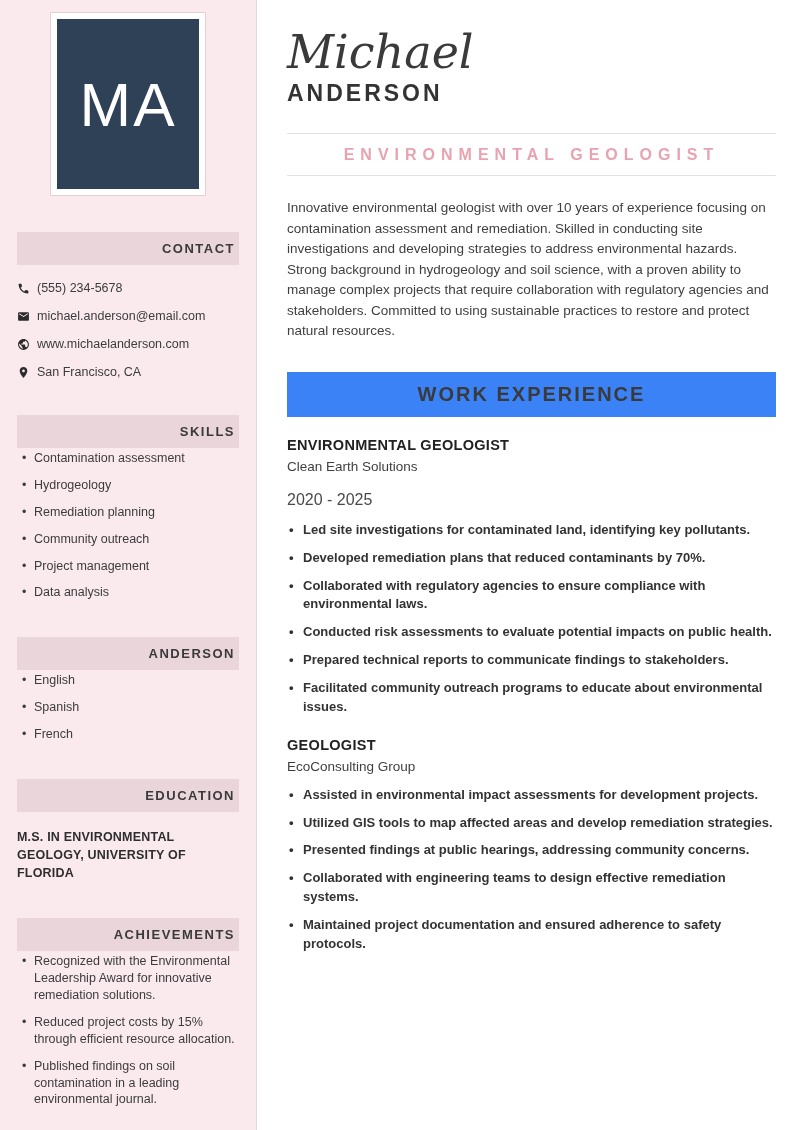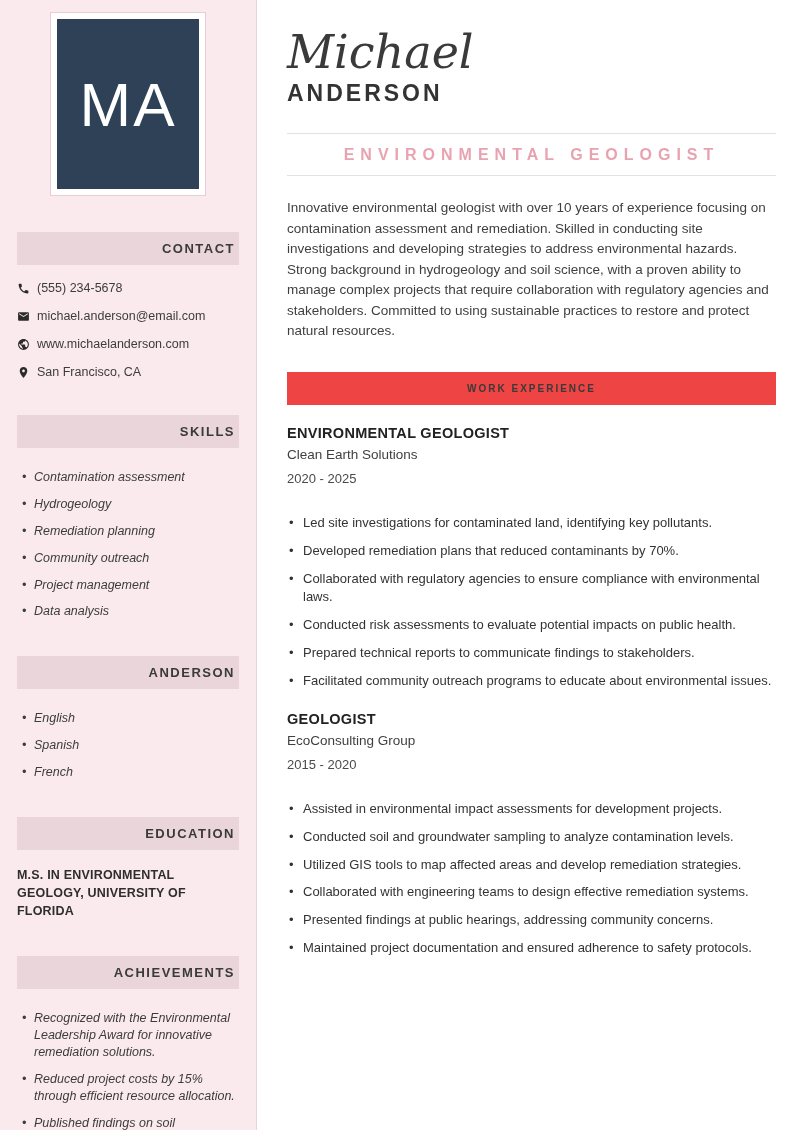--- a/index.html
+++ b/index.html
@@ -37,21 +37,21 @@
     text-align:right; padding:9px 4px;
     font-weight:bold; font-size:13px; letter-spacing:1.5px; color:#3a3a3a;
   }
   .contact-list { margin:16px 15px 0 17px; }
   .contact-item {
     display:flex; align-items:flex-start; gap:7px;
     margin-bottom:14px; font-size:12.5px; color:#3c3c3c;
   }
   .contact-icon { flex-shrink:0; width:13px; height:13px; margin-top:1px; }
   .contact-icon svg { width:13px; height:13px; fill:#2b2b2b; display:block; }
-  .side-list { margin:21px 15px 0 22px; list-style:none;font-style:italic; }
+  .side-list { margin:2px 15px 0 22px; list-style:none; }
   .side-list li {
     font-size:12.5px; margin-bottom:10px; padding-left:12px;
     position:relative; color:#3c3c3c; line-height:1.35;
   }
   .side-list li::before { content:"\2022"; position:absolute; left:0; color:#3c3c3c; }
   .education-text {
     margin:16px 17px 0 17px; font-weight:bold; font-size:12.5px;
     line-height:1.45; color:#2e2e2e; letter-spacing:0.2px;
   }
 
@@ -67,29 +67,29 @@
   }
   .title-divider { border:none; border-top:1px solid #e7e0e2; margin-top:26px; }
   .job-title-banner {
     text-align:center; color:#e8a3b0; font-weight:bold;
     font-size:16px; letter-spacing:6px; padding:12px 0 11px 0;
   }
   .title-divider-bottom { border:none; border-top:1px solid #e7e0e2; }
   .summary { margin-top:22px; font-size:13.5px; line-height:1.52; color:#3f3f3f; }
 
   .work-banner {
-    margin-top:30px; background:#ef4444; text-align:center;
-    font-weight:bold; font-size:10px; letter-spacing:2px;
+    margin-top:30px; background:#3b82f6; text-align:center;
+    font-weight:bold; font-size:20px; letter-spacing:2px;
     padding:11px 0; color:#3a3a3a;
   }
   .job { margin-top:20px; }
   .job-role { font-weight:bold; font-size:14.5px; color:#222; letter-spacing:0.3px; }
   .job-company { font-size:13.5px; margin-top:6px; color:#3f3f3f; }
-  .job-dates { font-size:13px; margin-top:9px; color:#4a4a4a; }
-  .job-bullets { list-style:none; margin-top:28px; }
+  .job-dates { font-size:16px; margin-top:17px; color:#4a4a4a; }
+  .job-bullets { list-style:none; margin-top:12px;font-weight:bold; }
   .job-bullets li {
     font-size:13px; line-height:1.45; margin-bottom:9px;
     padding-left:16px; position:relative; color:#333;
   }
   .job-bullets li::before { content:"\2022"; position:absolute; left:2px; color:#333; }
 </style>
 </head>
 <body>
 
 <div class="page">
@@ -190,26 +190,24 @@
         <li>Collaborated with regulatory agencies to ensure compliance with environmental laws.</li>
         <li>Conducted risk assessments to evaluate potential impacts on public health.</li>
         <li>Prepared technical reports to communicate findings to stakeholders.</li>
         <li>Facilitated community outreach programs to educate about environmental issues.</li>
       </ul>
     </section>
 
     <section class="job">
       <div class="job-role">GEOLOGIST</div>
       <div class="job-company">EcoConsulting Group</div>
-      <div class="job-dates">2015 - 2020</div>
       <ul class="job-bullets">
         <li>Assisted in environmental impact assessments for development projects.</li>
-        <li>Conducted soil and groundwater sampling to analyze contamination levels.</li>
         <li>Utilized GIS tools to map affected areas and develop remediation strategies.</li>
+        <li>Presented findings at public hearings, addressing community concerns.</li>
         <li>Collaborated with engineering teams to design effective remediation systems.</li>
-        <li>Presented findings at public hearings, addressing community concerns.</li>
         <li>Maintained project documentation and ensured adherence to safety protocols.</li>
       </ul>
     </section>
 
   </main>
 
 </div>
 
 </body></html>

